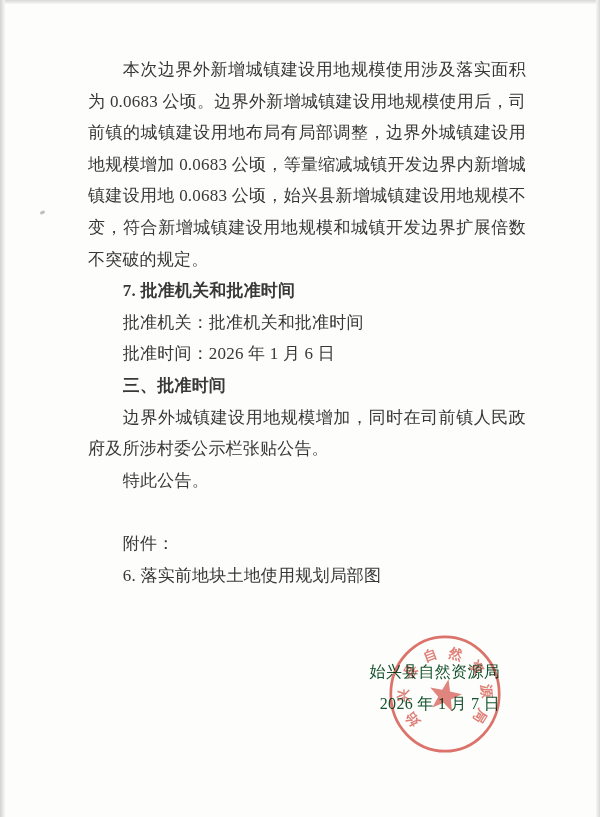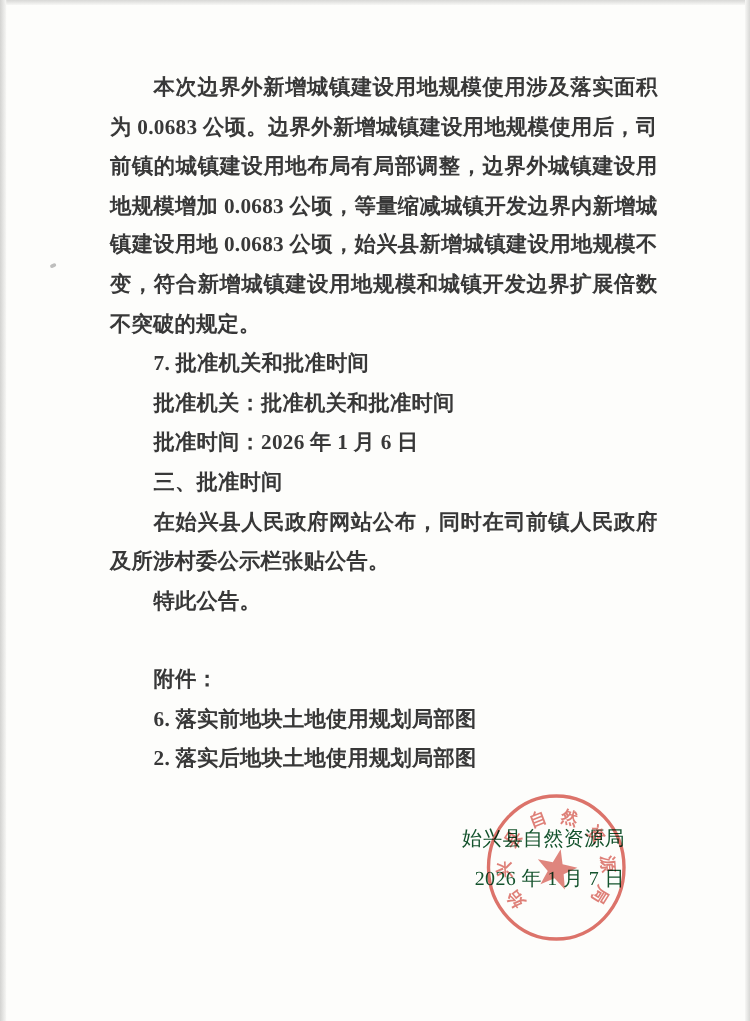--- a/index.html
+++ b/index.html
@@ -20,21 +20,21 @@
   .edge-left{position:absolute;top:0;left:0;bottom:0;width:5px;
     background:linear-gradient(90deg,#d3d3d1,#f7f7f5);}
   .edge-right{position:absolute;top:0;right:0;bottom:0;width:4px;
     background:linear-gradient(270deg,#d8d8d6,#f7f7f5);}
   .content{
     position:absolute;left:88px;top:54px;width:438px;
     color:var(--color-text);
     font-size:17px;line-height:31.6px;
     letter-spacing:0.2px;
   }
-  .content p{margin:0;font-weight:bold;}
+  .content p{margin:0;}
   .body{text-align:justify;text-indent:2.05em;line-break:strict;}
   .line{text-indent:2.05em;white-space:nowrap;}
   .heading{font-weight:bold;text-indent:2.05em;white-space:nowrap;}
   .blank{height:31.6px;}
   .signature{
     position:absolute;top:656px;right:100px;
     color:#14532d;font-size:16px;line-height:31.6px;
     text-align:right;letter-spacing:0.3px;
   }
   .seal{
@@ -64,26 +64,25 @@
   <div class="edge-top"></div>
   <div class="edge-left"></div>
   <div class="edge-right"></div>
 
   <div class="content">
     <p class="body">本次边界外新增城镇建设用地规模使用涉及落实面积为 0.0683 公顷。边界外新增城镇建设用地规模使用后，司前镇的城镇建设用地布局有局部调整，边界外城镇建设用地规模增加 0.0683 公顷，等量缩减城镇开发边界内新增城镇建设用地 0.0683 公顷，始兴县新增城镇建设用地规模不变，符合新增城镇建设用地规模和城镇开发边界扩展倍数不突破的规定。</p>
     <p class="heading">7. 批准机关和批准时间</p>
     <p class="line">批准机关：批准机关和批准时间</p>
     <p class="line">批准时间：2026 年 1 月 6 日</p>
     <p class="heading">三、批准时间</p>
-    <p class="body">在始兴县人民政府网站公布，同时在司前镇人民政府及所涉村委公示栏张贴公告。</p>
+    <p class="body">边界外城镇建设用地规模增加，同时在司前镇人民政府及所涉村委公示栏张贴公告。</p>
     <p class="line">特此公告。</p>
     <p class="blank"></p>
     <p class="line">附件：</p>
     <p class="line">6. 落实前地块土地使用规划局部图</p>
-    <p class="line">2. 落实后地块土地使用规划局部图</p>
   </div>
 
   <div class="signature">
     <div>始兴县自然资源局</div>
     <div>2026 年 1 月 7 日</div>
   </div>
 
   <div class="seal">
     <svg viewBox="0 0 116 122" xmlns="http://www.w3.org/2000/svg">
       <ellipse class="ring" cx="58" cy="61" rx="54.2" ry="57.2"></ellipse>

